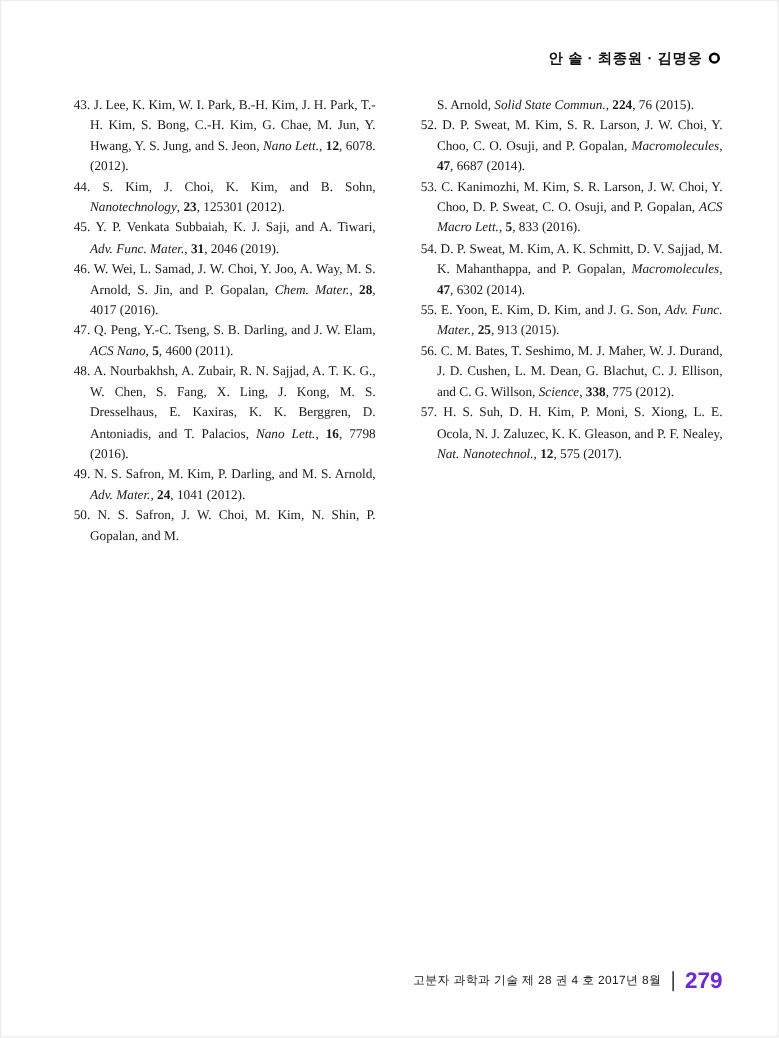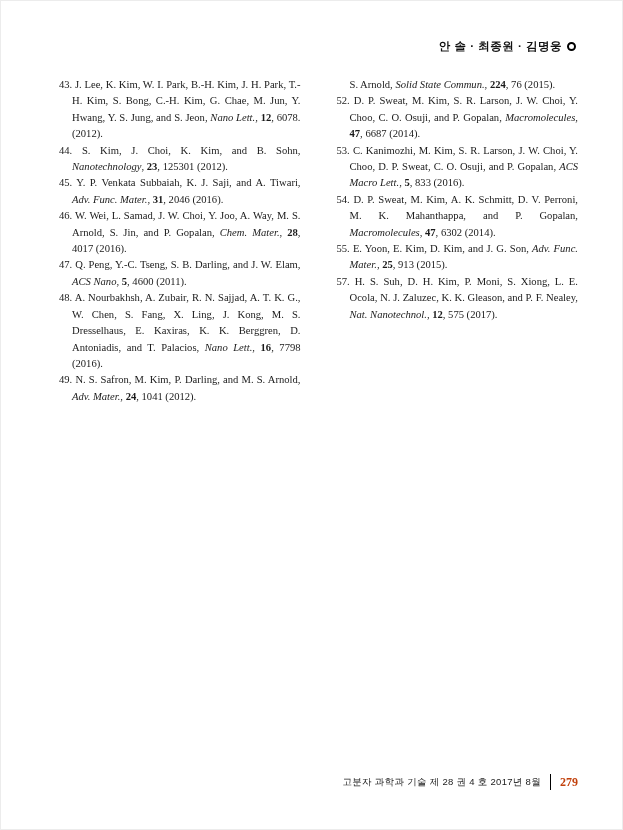--- a/index.html
+++ b/index.html
@@ -76,51 +76,53 @@
     color: #222;
     letter-spacing: 0.3px;
     padding-right: 9px;
   }
   .footer-sep {
     width: 0;
     height: 16px;
     border-left: 1.4px solid #000;
   }
   .page-number {
-    font-family: Liberation Serif, serif;
-    font-size: 12px;
+    font-family: Liberation Sans, sans-serif;
+    font-size: 18px;
     font-weight: bold;
-    color: #c2410c;
+    color: #6d28d9;
     padding-left: 9px;
   }
 </style>
 </head>
 <body>
 
 <div class="page-header">
   <span>안  솔 · 최종원 · 김명웅</span>
   <span class="ring-icon"></span>
 </div>
 
 <div class="refs-wrap">
   <div class="ref-col" id="ref-col-left">
       <div class="ref"><span class="ref-num">43. </span><span>J. Lee, K. Kim, W. I. Park, B.-H. Kim, J. H. Park, T.-H. Kim, S. Bong, C.-H. Kim, G. Chae, M. Jun, Y. Hwang, Y. S. Jung, and S. Jeon, </span><span class="it">Nano Lett.</span><span>, </span><span class="bd">12</span><span>, 6078. (2012).</span></div>
       <div class="ref"><span class="ref-num">44. </span><span>S. Kim, J. Choi, K. Kim, and B. Sohn, </span><span class="it">Nanotechnology</span><span>, </span><span class="bd">23</span><span>, 125301 (2012).</span></div>
-      <div class="ref"><span class="ref-num">45. </span><span>Y. P. Venkata Subbaiah, K. J. Saji, and A. Tiwari, </span><span class="it">Adv. Func. Mater.</span><span>, </span><span class="bd">31</span><span>, 2046 (2016).</span></div>
+      <div class="ref"><span class="ref-num">45. </span><span>Y. P. Venkata Subbaiah, K. J. Saji, and A. Tiwari, </span><span class="it">Adv. Func. Mater.</span><span>, </span><span class="bd">31</span><span>, 2046 (2019).</span></div>
       <div class="ref"><span class="ref-num">46. </span><span>W. Wei, L. Samad, J. W. Choi, Y. Joo, A. Way, M. S. Arnold, S. Jin, and P. Gopalan, </span><span class="it">Chem. Mater.</span><span>, </span><span class="bd">28</span><span>, 4017 (2016).</span></div>
       <div class="ref"><span class="ref-num">47. </span><span>Q. Peng, Y.-C. Tseng, S. B. Darling, and J. W. Elam, </span><span class="it">ACS Nano</span><span>, </span><span class="bd">5</span><span>, 4600 (2011).</span></div>
       <div class="ref"><span class="ref-num">48. </span><span>A. Nourbakhsh, A. Zubair, R. N. Sajjad, A. T. K. G., W. Chen, S. Fang, X. Ling, J. Kong, M. S. Dresselhaus, E. Kaxiras, K. K. Berggren, D. Antoniadis, and T. Palacios, </span><span class="it">Nano Lett.</span><span>, </span><span class="bd">16</span><span>, 7798 (2016).</span></div>
       <div class="ref"><span class="ref-num">49. </span><span>N. S. Safron, M. Kim, P. Darling, and M. S. Arnold, </span><span class="it">Adv. Mater.</span><span>, </span><span class="bd">24</span><span>, 1041 (2012).</span></div>
+      <div class="ref"><span class="ref-num">50. </span><span>N. S. Safron, J. W. Choi, M. Kim, N. Shin, P. Gopalan, and M.</span></div>
     </div>
   <div class="ref-col" id="ref-col-right">
       <div class="ref ref-cont"><span>S. Arnold, </span><span class="it">Solid State Commun.</span><span>, </span><span class="bd">224</span><span>, 76 (2015).</span></div>
       <div class="ref"><span class="ref-num">52. </span><span>D. P. Sweat, M. Kim, S. R. Larson, J. W. Choi, Y. Choo, C. O. Osuji, and P. Gopalan, </span><span class="it">Macromolecules</span><span>, </span><span class="bd">47</span><span>, 6687 (2014).</span></div>
       <div class="ref"><span class="ref-num">53. </span><span>C. Kanimozhi, M. Kim, S. R. Larson, J. W. Choi, Y. Choo, D. P. Sweat, C. O. Osuji, and P. Gopalan, </span><span class="it">ACS Macro Lett.</span><span>, </span><span class="bd">5</span><span>, 833 (2016).</span></div>
-      <div class="ref"><span class="ref-num">54. </span><span>D. P. Sweat, M. Kim, A. K. Schmitt, D. V. Perroni, M. K. Mahanthappa, and P. Gopalan, </span><span class="it">Macromolecules</span><span>, </span><span class="bd">47</span><span>, 6302 (2014).</span></div>
+      <div class="ref"><span class="ref-num">54. </span><span>D. P. Sweat, M. Kim, A. K. Schmitt, D. V. Sajjad, M. K. Mahanthappa, and P. Gopalan, </span><span class="it">Macromolecules</span><span>, </span><span class="bd">47</span><span>, 6302 (2014).</span></div>
       <div class="ref"><span class="ref-num">55. </span><span>E. Yoon, E. Kim, D. Kim, and J. G. Son, </span><span class="it">Adv. Func. Mater.</span><span>, </span><span class="bd">25</span><span>, 913 (2015).</span></div>
+      <div class="ref"><span class="ref-num">56. </span><span>C. M. Bates, T. Seshimo, M. J. Maher, W. J. Durand, J. D. Cushen, L. M. Dean, G. Blachut, C. J. Ellison, and C. G. Willson, </span><span class="it">Science</span><span>, </span><span class="bd">338</span><span>, 775 (2012).</span></div>
       <div class="ref"><span class="ref-num">57. </span><span>H. S. Suh, D. H. Kim, P. Moni, S. Xiong, L. E. Ocola, N. J. Zaluzec, K. K. Gleason, and P. F. Nealey, </span><span class="it">Nat. Nanotechnol.</span><span>, </span><span class="bd">12</span><span>, 575 (2017).</span></div>
     </div>
 </div>
 
 <div class="page-footer">
   <span class="journal-info">고분자 과학과 기술  제 28 권 4 호 2017년 8월</span>
   <span class="footer-sep"></span>
   <span class="page-number">279</span>
 </div>
 

